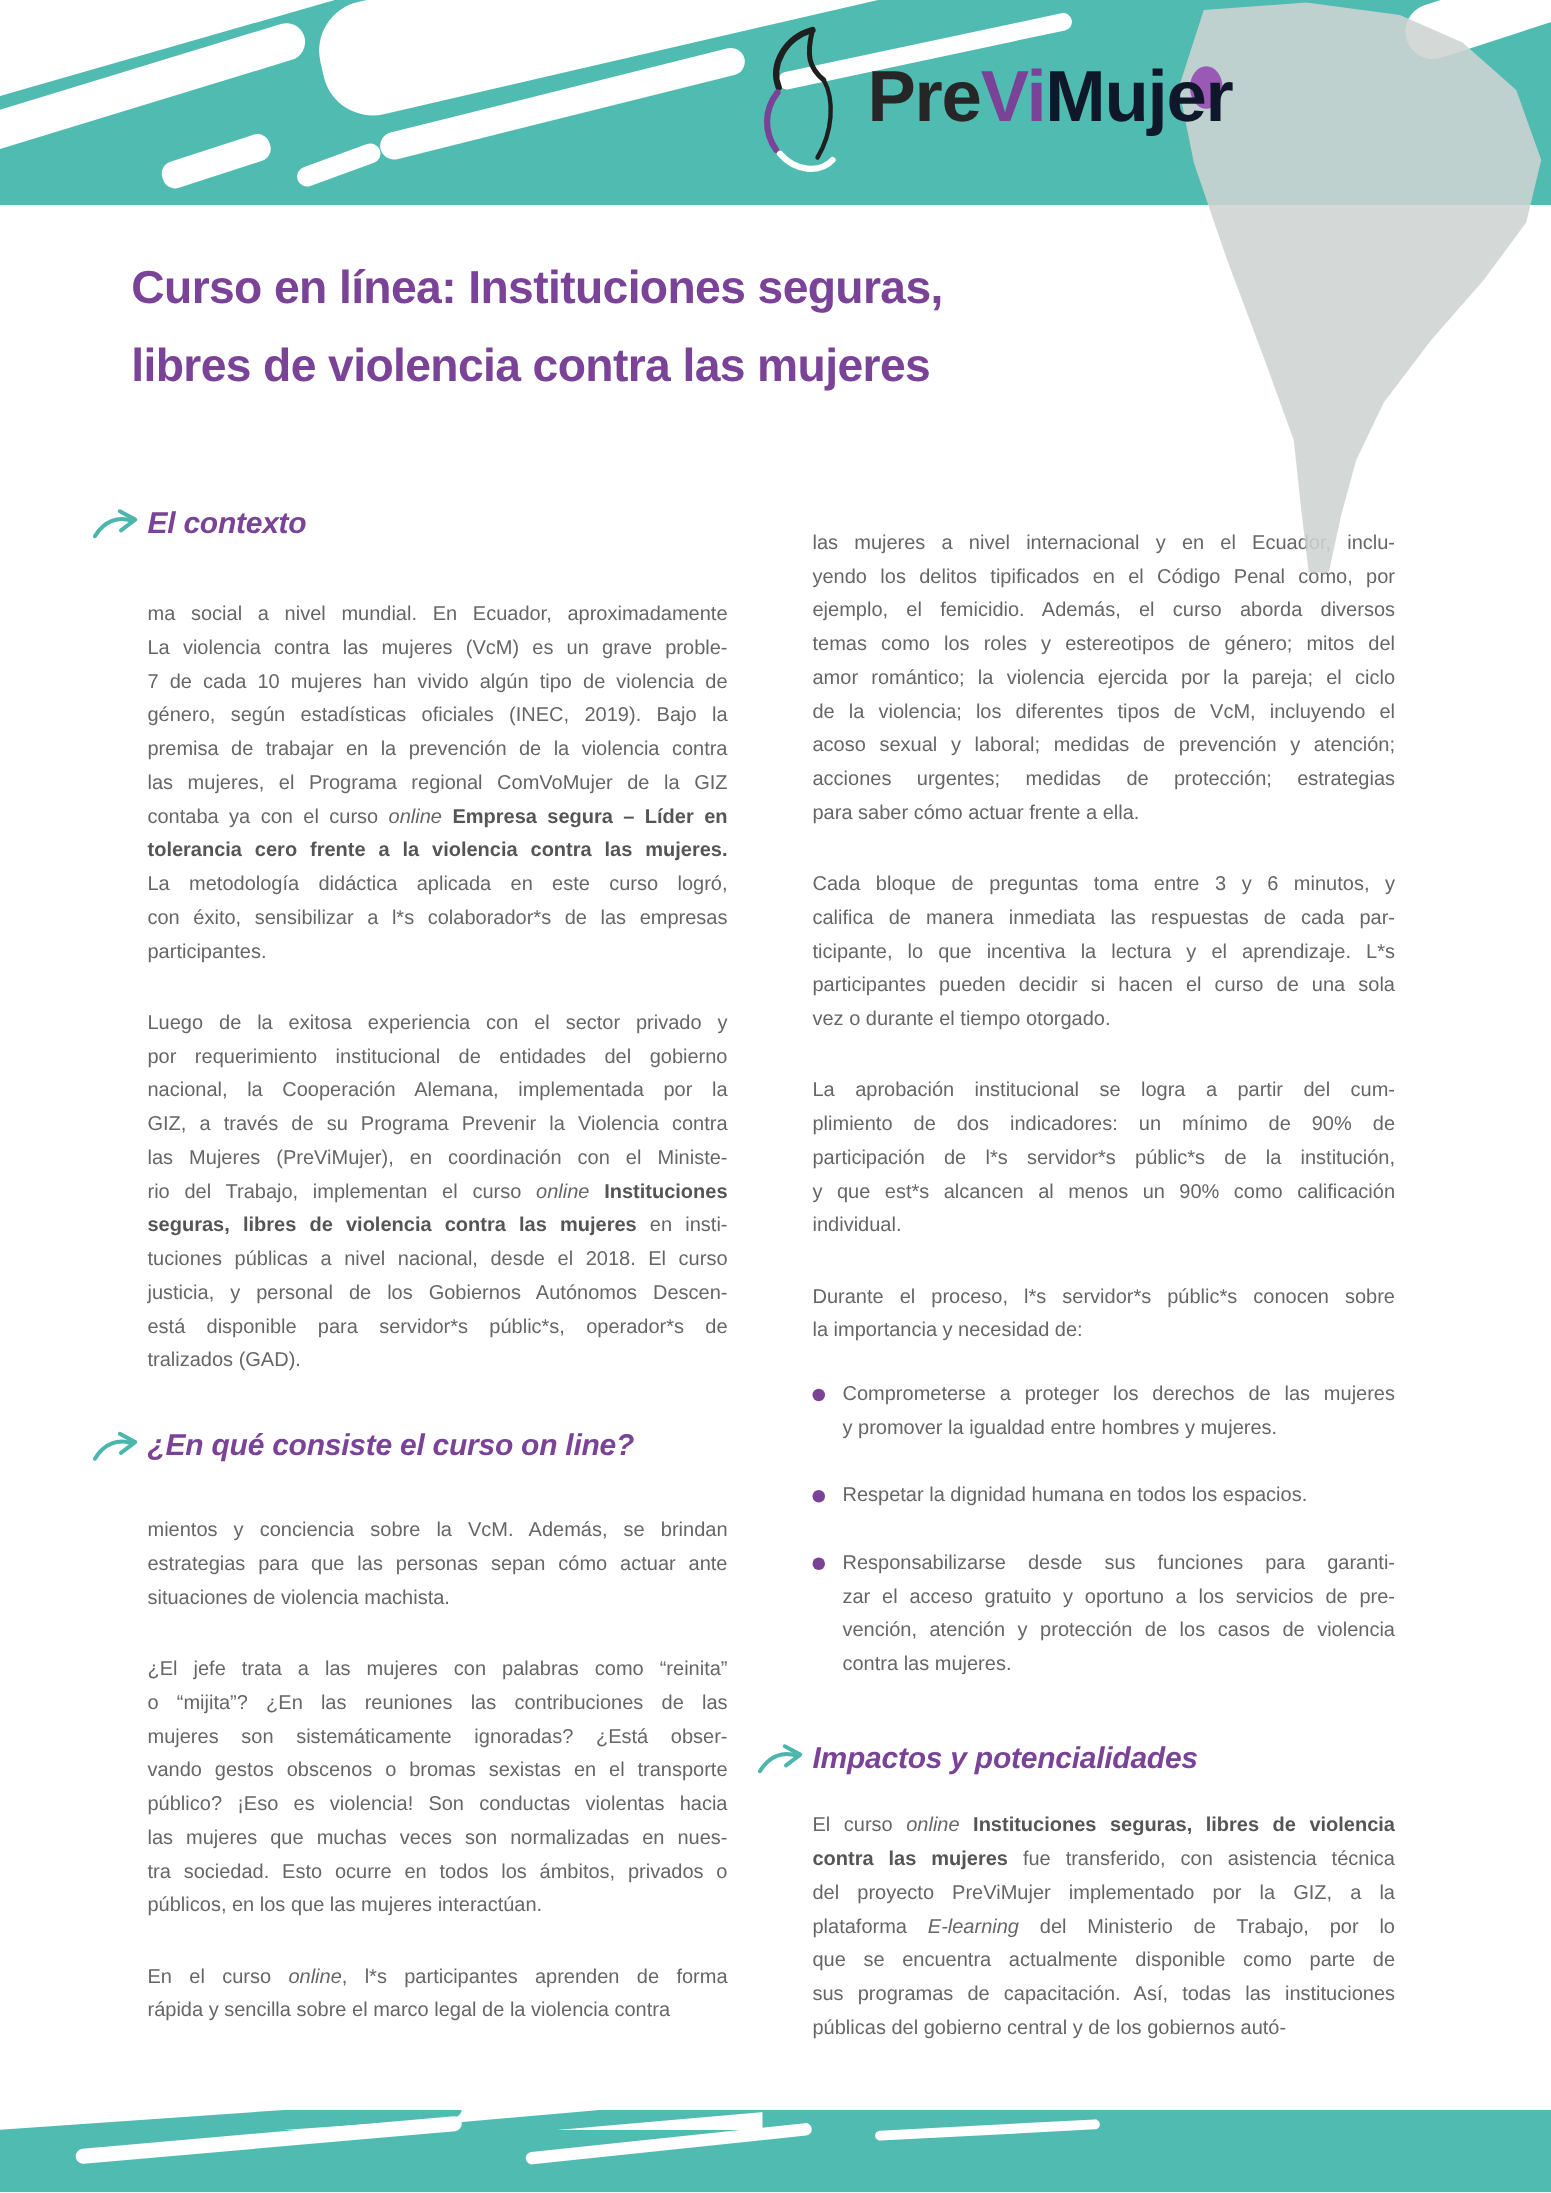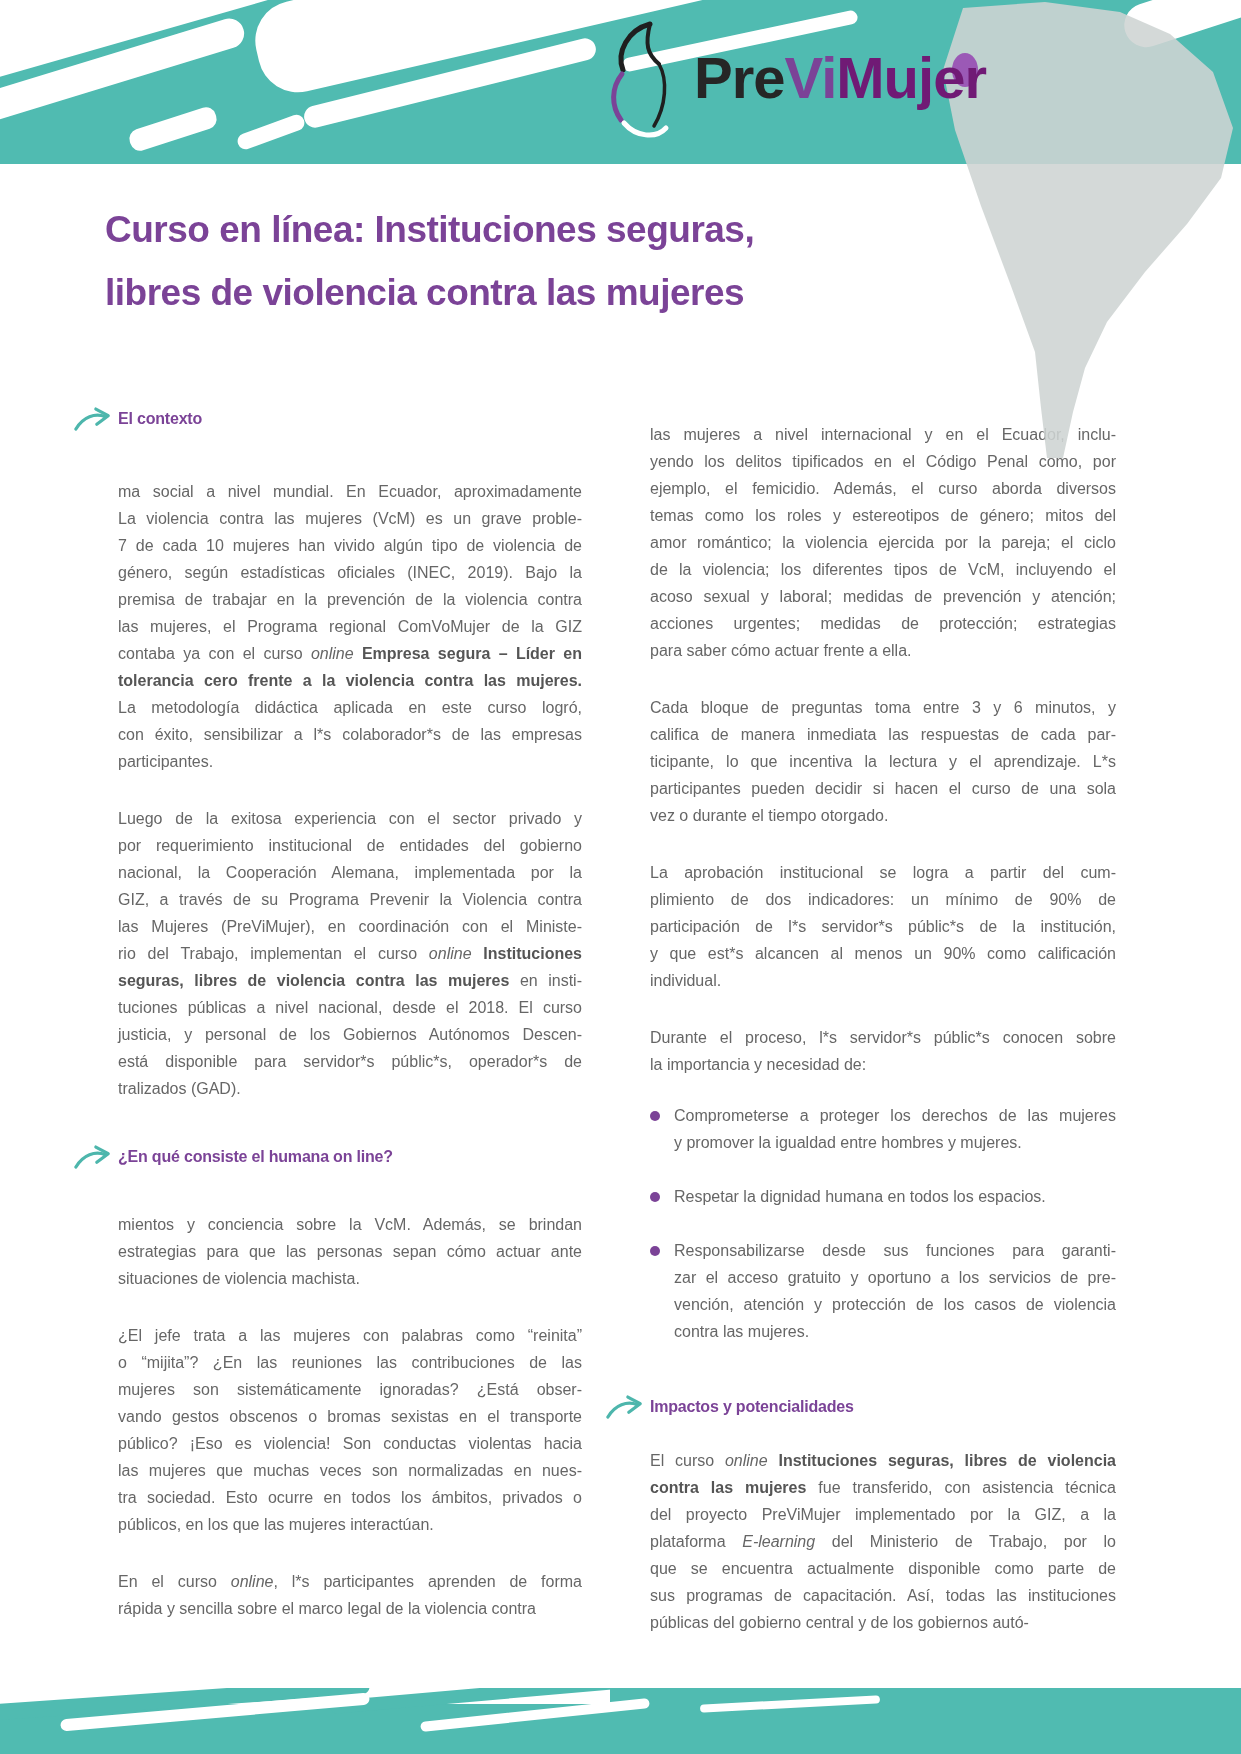--- a/index.html
+++ b/index.html
@@ -19,30 +19,30 @@
   .hb-w7{left:1120px;top:-24px;width:220px;height:44px;transform:rotate(-18deg);}
   .hb-w8{left:620px;top:34px;width:240px;height:14px;transform:rotate(-12deg);border-radius:10px;}
   
   .map-svg{position:absolute;left:935px;top:0;z-index:2;}
   
   .logo{position:absolute;left:598px;top:18px;z-index:3;display:flex;align-items:flex-start;}
   .logo-mark{width:96px;height:126px;}
   .logo-text{font-weight:bold;font-size:58px;line-height:120px;letter-spacing:-1px;white-space:nowrap;}
   .logo-pre{color:#262626;}
   .logo-vi{color:#7b4397;margin-top:40px;}
-  .logo-mujer{color:#701a75;}
+  .logo-mujer{color:#0f172a;}
   
   .doc-title{position:absolute;left:105px;top:198px;color:#7b4397;font-weight:bold;
     font-size:37px;letter-spacing:-0.5px;}
   .doc-title .tline{line-height:63px;}
   
   .col{position:absolute;color:#666666;font-size:16px;line-height:27px;}
   .col-left{left:118px;top:404px;width:464px;}
   .col-right{left:650px;top:421px;width:466px;}
-  .sect-head{position:relative;color:#7b4397;font-weight:bold;font-size:16px;line-height:30px;letter-spacing:-0.2px;}
+  .sect-head{position:relative;color:#7b4397;font-weight:bold;font-size:24px;line-height:30px;letter-spacing:-0.2px;font-style:italic;}
   .sect-head .arrow{position:absolute;left:-44px;top:2px;width:38px;height:27px;}
   .h-ctx{margin:0 0 44px 0;}
   .h-course{margin:40px 0 39px 0;}
   .h-impact{margin:47px 0 25px 0;}
   .para{margin:0;}
   .para + .para{margin-top:30px;}
   .pline{text-align:justify;text-align-last:justify;}
   .pline.last{text-align-last:left;}
   .pline .b{font-weight:bold;color:#555555;}
   .pline .i{font-style:italic;}
@@ -131,21 +131,21 @@
         <div class="pline"><span>justicia, y personal de los Gobiernos Autónomos Descen-</span></div>
         <div class="pline"><span>está disponible para servidor*s públic*s, operador*s de</span></div>
         <div class="pline last"><span>tralizados (GAD).</span></div>
       </div>
 
     <div class="sect-head h-course">
       <svg class="arrow" viewBox="0 0 40 28">
         <path d="M2 24 C10 11 22 7 33 11" fill="none" stroke="#4db6ac" stroke-width="3.4" stroke-linecap="round"></path>
         <path d="M23 3 L36 10 L24 19" fill="none" stroke="#4db6ac" stroke-width="3.4" stroke-linecap="round" stroke-linejoin="round"></path>
       </svg>
-      <span>¿En qué consiste el humana on line?</span>
+      <span>¿En qué consiste el curso on line?</span>
     </div>
     <div class="para">
         <div class="pline"><span>mientos y conciencia sobre la VcM. Además, se brindan</span></div>
         <div class="pline"><span>estrategias para que las personas sepan cómo actuar ante</span></div>
         <div class="pline last"><span>situaciones de violencia machista.</span></div>
       </div>
     <div class="para">
         <div class="pline"><span>¿El jefe trata a las mujeres con palabras como “reinita”</span></div>
         <div class="pline"><span>o “mijita”? ¿En las reuniones las contribuciones de las</span></div>
         <div class="pline"><span>mujeres son sistemáticamente ignoradas? ¿Está obser-</span></div>

